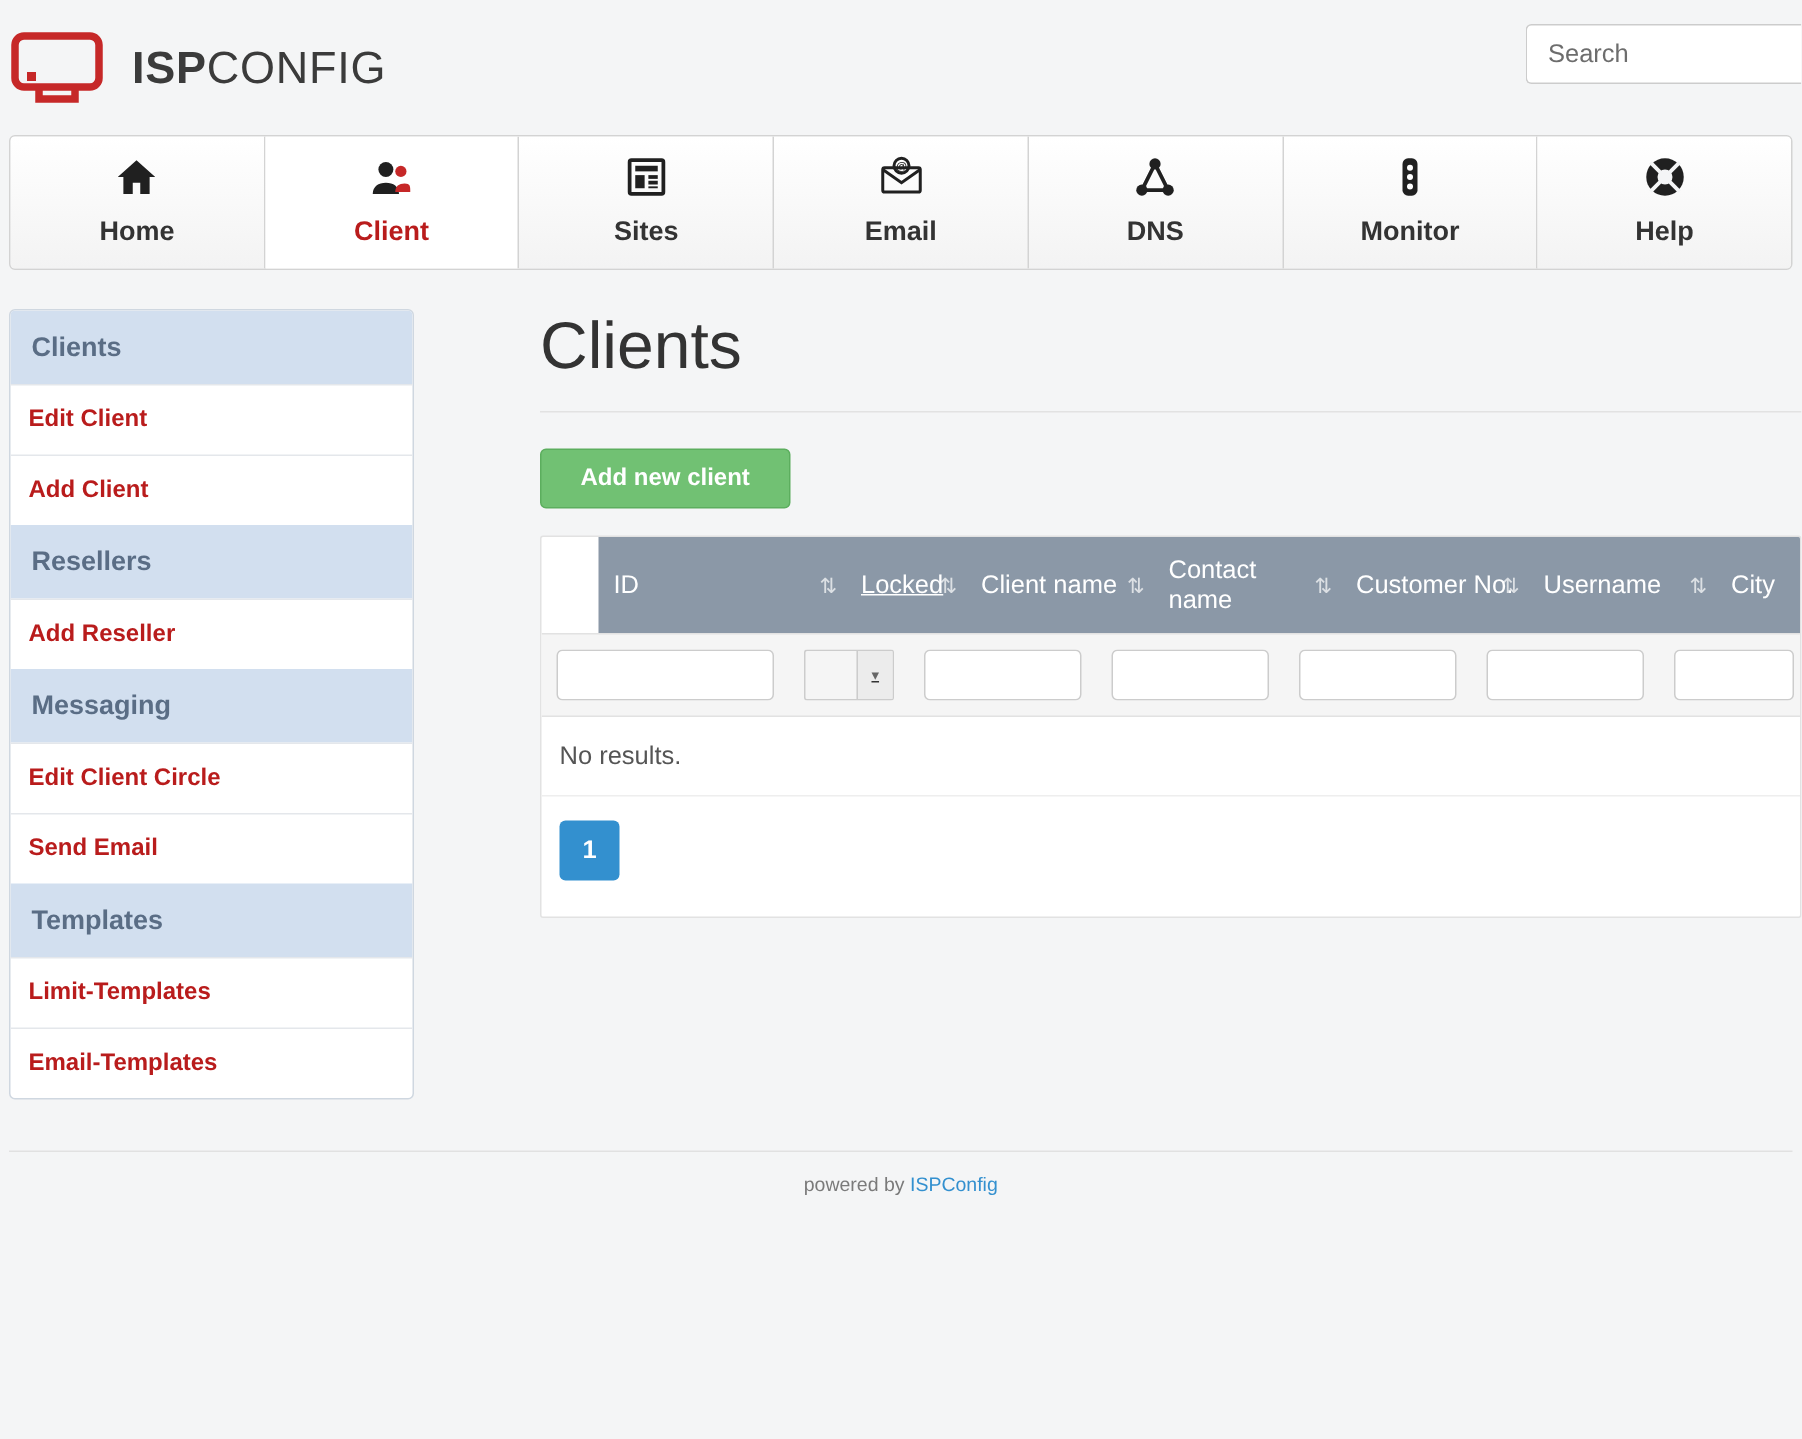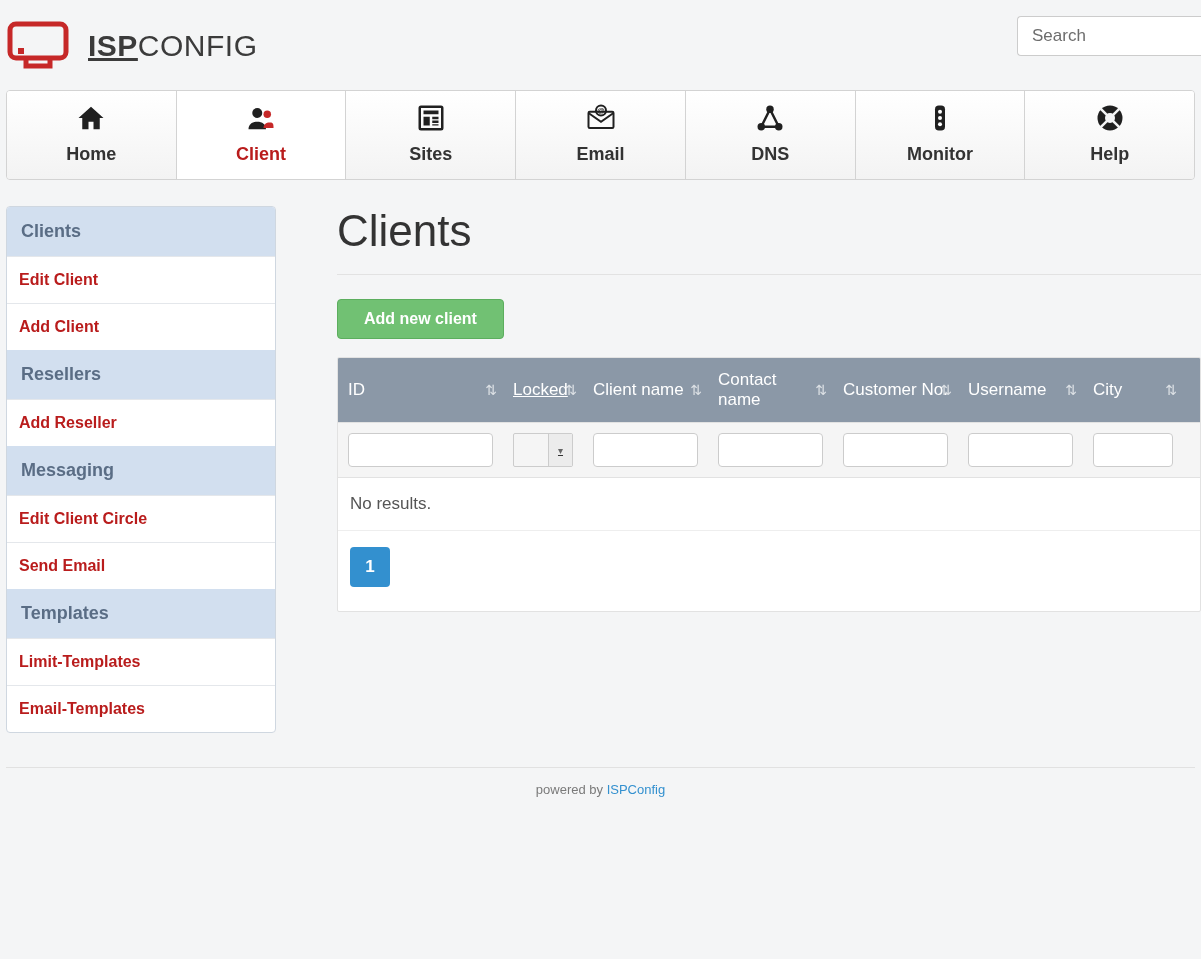--- a/index.html
+++ b/index.html
@@ -21,21 +21,21 @@
     align-items: center;
     gap: 10px;
   }
   .logo svg { display: block; }
   .logo-text {
     font-size: 30px;
     font-weight: 300;
     color: #3b3b3b;
     letter-spacing: 0.5px;
   }
-  .logo-text .bold { font-weight: 700; text-decoration: underline; }
+  .logo-text .bold { font-weight: 700; }
   .search-wrap {
     margin-right: 0;
     margin-top: -4px;
   }
   .search-input {
     width: 184px;
     height: 40px;
     font-size: 17px;
     padding: 6px 14px;
     border: 1px solid #ccc;
@@ -76,21 +76,21 @@
     background: #fff;
     color: #b91c1c;
     box-shadow: inset 0 0 0 2px #fff;
   }
   .nav-item svg { width: 30px; height: 30px; }
 
   
   .body-wrap {
     display: flex;
     align-items: flex-start;
-    gap: 61px;
+    gap: 84px;
     padding: 26px 0 0 6px;
   }
   .sidebar {
     width: 270px;
     flex: 0 0 270px;
     border: 1px solid #cfd7e0;
     border-radius: 4px;
     background: #fff;
     overflow: hidden;
   }
@@ -142,20 +142,21 @@
     border: 1px solid #e2e2e2;
     border-radius: 2px;
     overflow: hidden;
     background: #fff;
   }
   .grid-header {
     display: flex;
     background: #8b98a7;
     color: #fff;
     font-size: 17px;
+    margin-left: 38px;
   }
   .col {
     padding: 12px 10px;
     position: relative;
     display: flex;
     align-items: center;
     overflow: hidden;
   }
   .col .sort {
     position: absolute;

